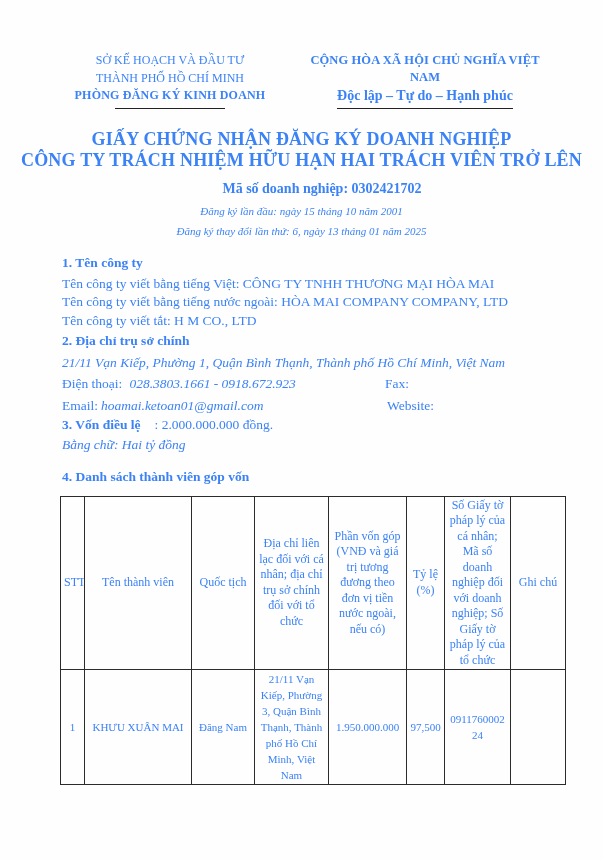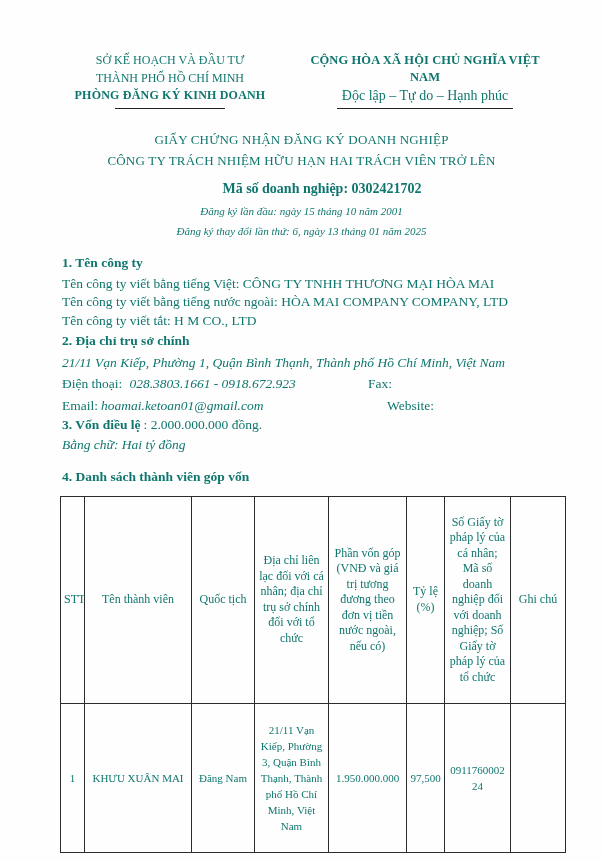--- a/index.html
+++ b/index.html
@@ -1,67 +1,67 @@
 <!DOCTYPE html>
 <html><head>
 <meta charset="utf-8">
 <style>
   html,body { margin:0; padding:0; background:#e8e8e8; }
   .page {
     position: relative;
     width: 603px; height: 860px;
     margin: 0 auto;
     background: #fefefe;
-    color: #0f766e;
+    color: #3b82f6;
     font-family: "Liberation Serif", "DejaVu Serif", serif;
     overflow: hidden;
   }
   
   .header-row { display:flex; padding: 52px 0 0 68px; }
   .header-left { width: 204px; text-align:center; font-size: 12px; line-height: 17.5px; }
   .header-left .bold-line { font-weight: bold; letter-spacing: .2px; }
   .header-right { width: 262px; margin-left: 22px; text-align:center; }
   .header-right .nat-line1 { font-weight: bold; font-size: 12.5px; line-height: 17px; letter-spacing:.1px; }
-  .header-right .nat-line2 { font-weight: normal; font-size: 14px; line-height: 19px; }
+  .header-right .nat-line2 { font-weight: bold; font-size: 14px; line-height: 19px; }
   .rule { border-top: 1.4px solid #222; margin: 3px auto 0; }
   .rule-left { width: 110px; }
   .rule-right { width: 176px; }
   
   .title-block { text-align: center; margin-top: 20px; }
-  .title-line { font-weight: normal; font-size: 13px; line-height: 21px; letter-spacing:.2px; }
+  .title-line { font-weight: bold; font-size: 18px; line-height: 21px; letter-spacing:.2px; }
   .tax-line { font-weight: bold; font-size: 14px; margin-top: 10px; padding-left: 41px; }
   .reg-line { font-style: italic; font-size: 11px; margin-top: 8px; }
   
   .content { margin: 0 36px 0 62px; font-size: 13.5px; }
   .content p { margin: 0; line-height: 18.5px; }
   .sec-heading { font-weight: bold; }
   .s1-heading { margin-top: 17px !important; margin-bottom: 2px !important; }
   .s2-heading { margin-top: 2px !important; margin-bottom: 3px !important; }
   .italic { font-style: italic; }
   .contact-row { position: relative; margin-top: 3px !important; }
-  .fax-label  { position: absolute; left: 306px; top: 0; }
+  .fax-label  { position: absolute; left: 323px; top: 0; }
   .web-label  { position: absolute; left: 325px; top: 0; }
   .phone-value { font-style: italic; margin-left: 7px; }
   .email-value { font-style: italic; margin-left: 3px; }
   .s3-line { margin-top: 1px !important; }
-  .s3-value { margin-left: 3px; }
+  .s3-value { margin-left: 14px; }
   .inwords { font-style: italic; margin-top: 1px !important; }
   .s4-heading { margin-top: 14px !important; margin-left: 3px; }
   
   table.members {
     border-collapse: collapse;
     table-layout: fixed;
     width: 505px;
     margin-top: 9px;
     margin-left: -2px;
     font-size: 12px;
   }
   table.members td {
     border: 1px solid #2b2b2b;
-    padding: 18px 3px;
+    padding: 1px 3px;
     vertical-align: middle;
     text-align: center;
     line-height: 15.5px;
     overflow: hidden;
   }
   tr.head-row { height: 150px; }
   tr.data-row { height: 112px; }
   tr.data-row td { font-size: 11px; line-height: 16px; }
   td.cell-left { text-align: left; }
   td.cell-addr { text-align: left; vertical-align: top; }

